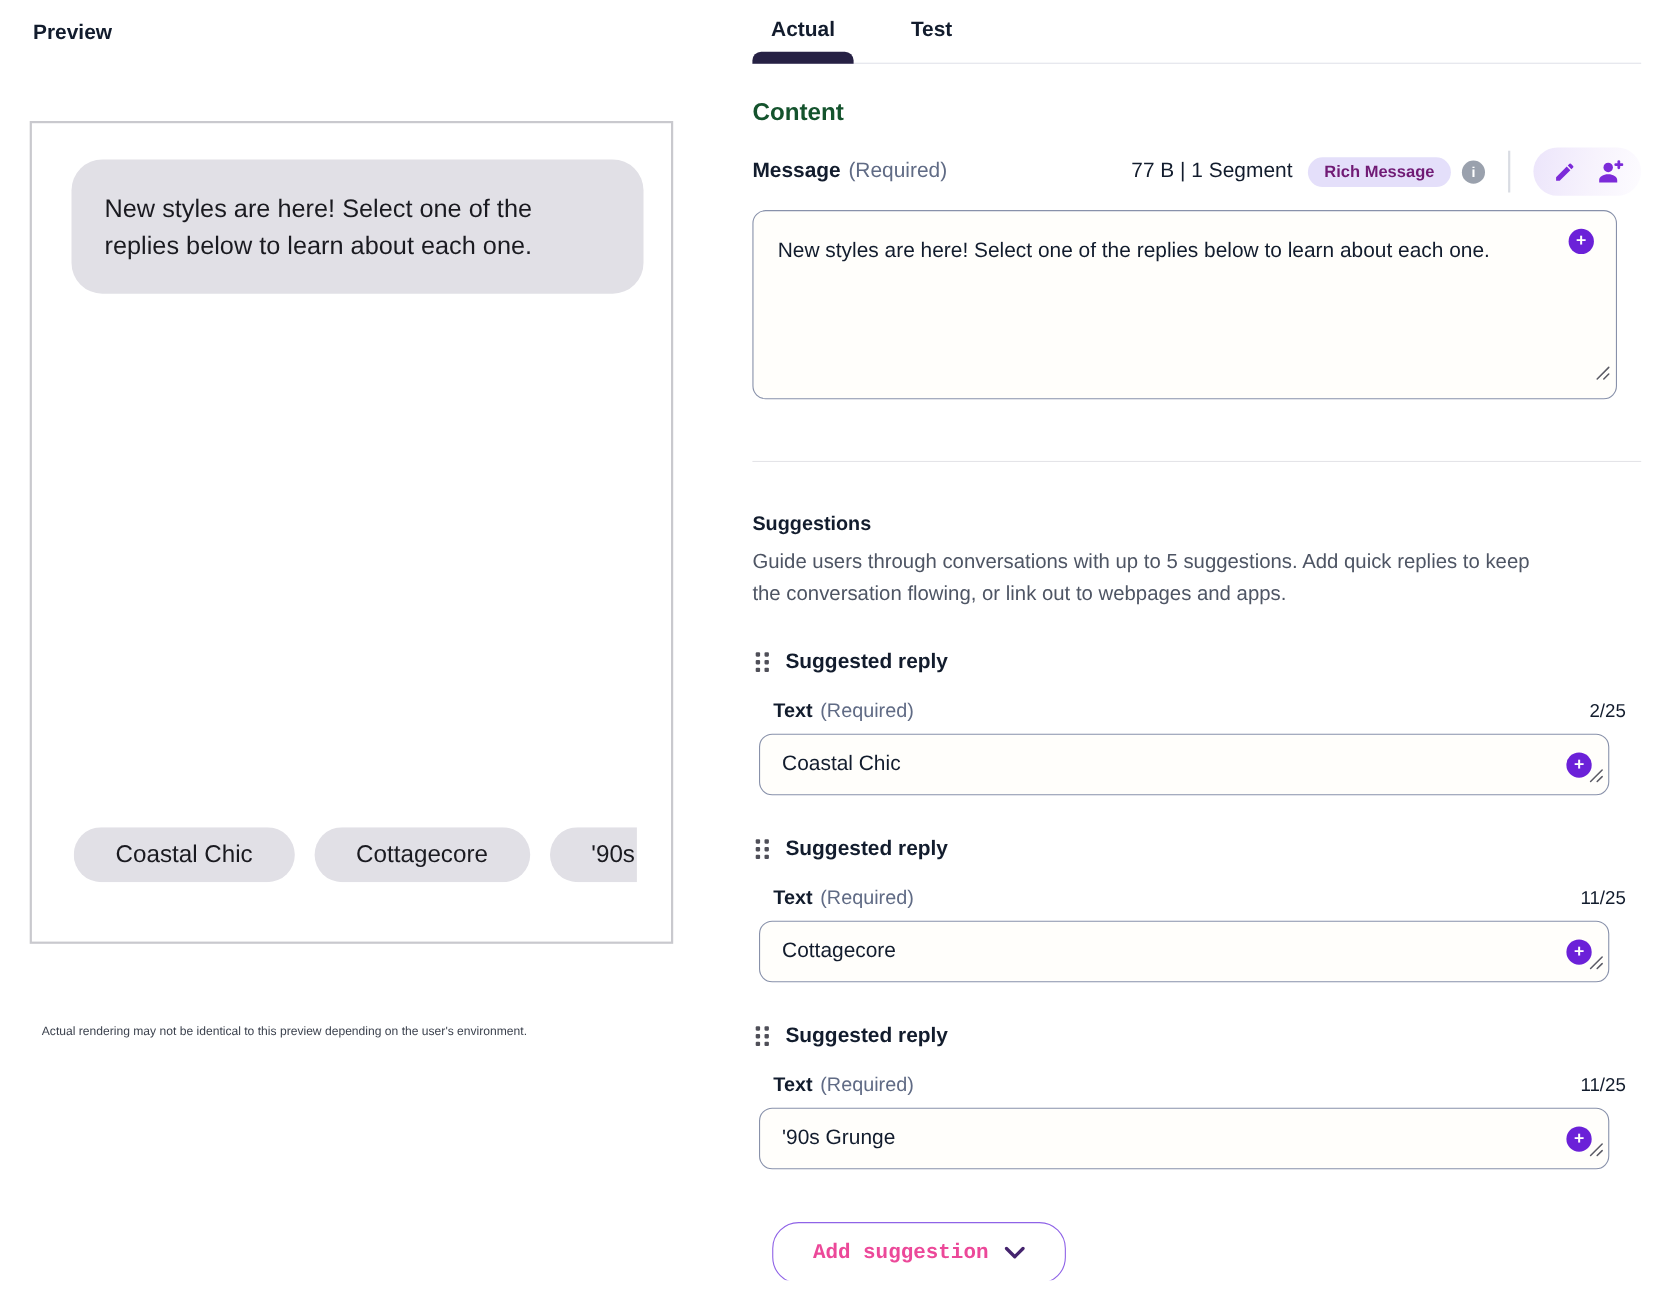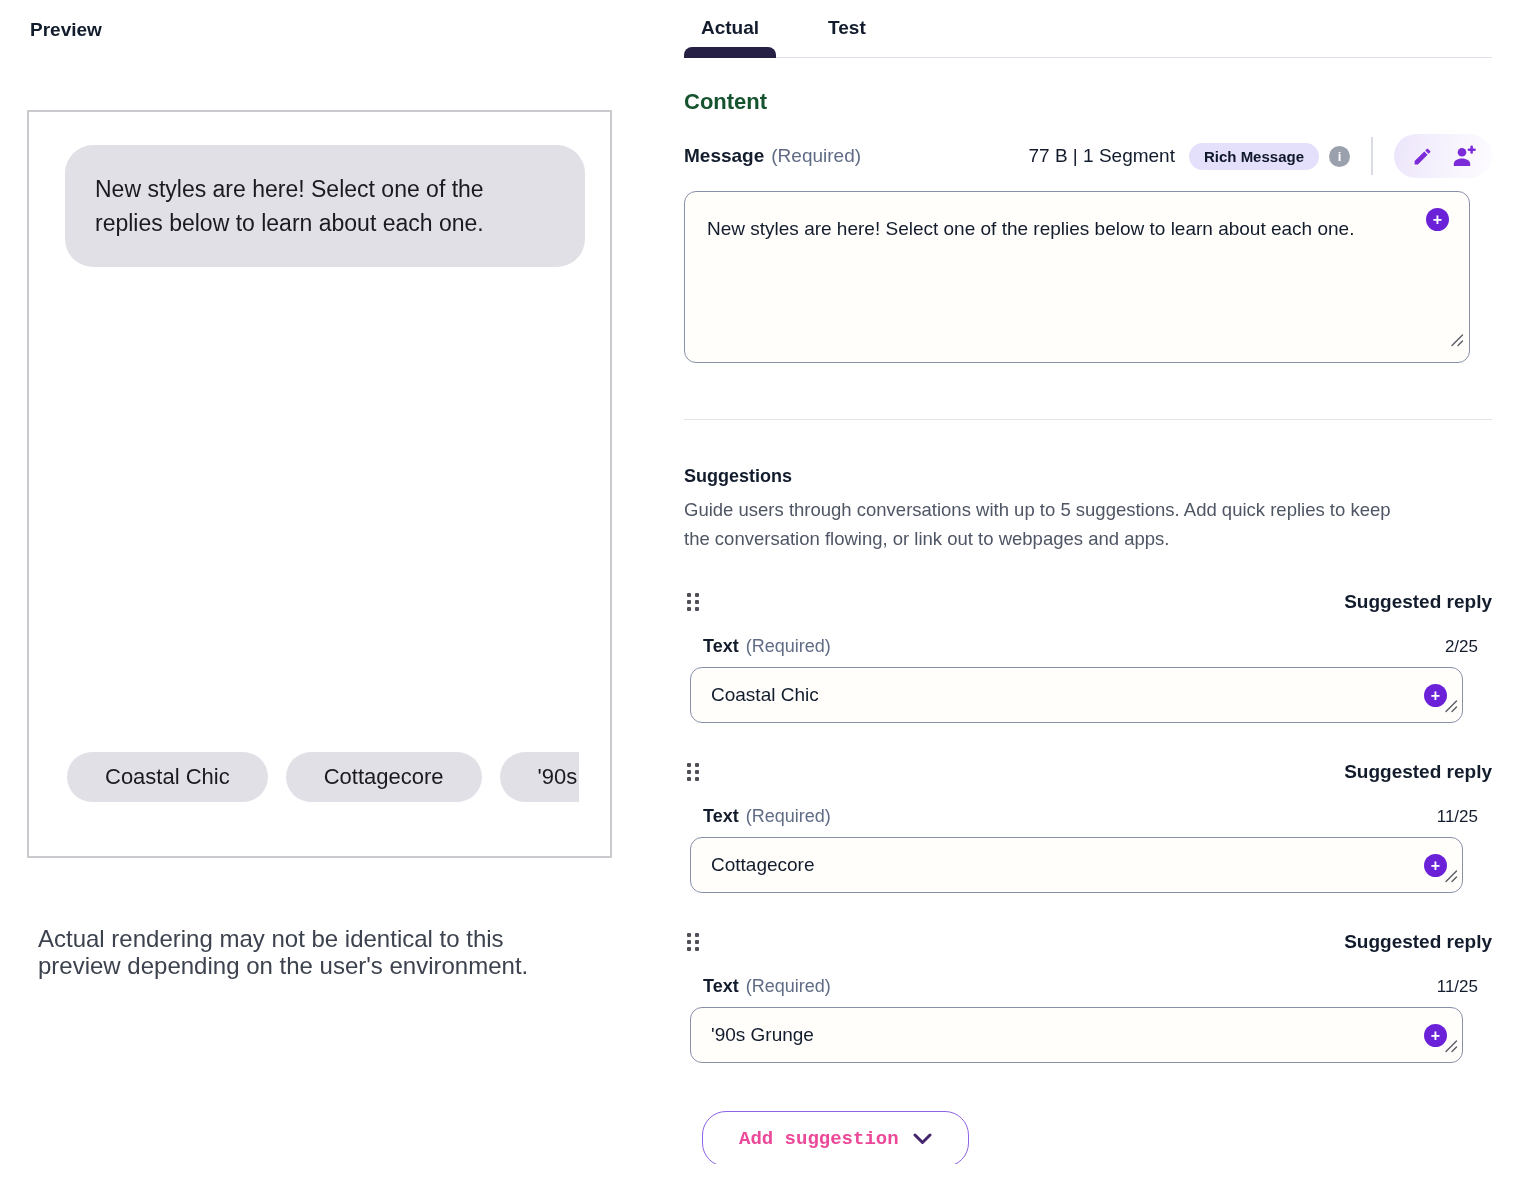--- a/index.html
+++ b/index.html
@@ -12,38 +12,38 @@
   .preview-box { position:absolute; left:27px; top:110px; width:585px; height:748px;
                  border:2px solid #C9C9CE; background:#fff; }
   .bubble { position:absolute; left:36px; top:33px; max-width:520px;
             background:#E1E0E6; border-radius:28px; padding:27px 30px;
             font-size:23px; line-height:34px; color:#1A1A20; }
   .chips-row { position:absolute; left:38px; bottom:54px; width:512px; height:50px;
                display:flex; gap:18px; overflow:hidden; }
   .chip { flex:0 0 auto; height:50px; line-height:50px; padding:0 38px; border-radius:25px;
           background:#E1E0E6; font-size:22px; color:#1A1A20; white-space:nowrap; }
   .disclaimer { position:absolute; left:38px; top:925px; width:552px;
-                font-size:24px; line-height:27px; color:#3C424E; }
+                font-size:11px; line-height:27px; color:#3C424E; }
 
   
   .right { position:absolute; left:684px; top:0; width:808px; }
   .tabs { display:flex; gap:48px; border-bottom:1px solid #E1E3EA; height:58px; }
   .tab { position:relative; padding:17px 17px 0; font-size:19px; font-weight:700; color:#121C2D; cursor:pointer; }
   .tab .underline { position:absolute; left:0; right:0; bottom:-1px; height:11px;
                     background:#262144; border-radius:8px 8px 0 0; }
   .tab.inactive { padding:17px 4px 0; }
 
   .content-heading { margin-top:31px; font-size:22px; font-weight:700; color:#14532d; }
 
   .msg-header { margin-top:19px; display:flex; align-items:center; }
   .field-label { font-size:19px; font-weight:700; color:#121C2D; }
   .required { font-size:19px; color:#606B85; font-weight:400; margin-left:7px; }
   .msg-right { margin-left:auto; display:flex; align-items:center; }
   .msg-meta { font-size:19px; color:#121C2D; }
-  .badge { margin-left:14px; background:#E4DFFA; color:#0f172a; font-size:15px; font-weight:700;
+  .badge { margin-left:14px; background:#E4DFFA; color:#701a75; font-size:15px; font-weight:700;
            padding:5px 15px; border-radius:15px; white-space:nowrap; }
   .info-icon { margin-left:10px; width:21px; height:21px; border-radius:50%; background:#9AA1AD;
                color:#fff; font-size:13px; font-weight:700; display:flex; align-items:center;
                justify-content:center; cursor:pointer; }
   .vsep { width:2px; height:38px; background:#D9DCE3; margin:0 21px; }
   .icon-pill { display:flex; align-items:center; gap:4px; padding:5px 9px; border-radius:22px;
                background:linear-gradient(100deg,#ECE5FB 0%,#F7F3FD 55%,#FDFCFF 100%); }
   .icon-btn { width:38px; height:34px; display:flex; align-items:center; justify-content:center;
               cursor:pointer; background:transparent; border:none; }
 
@@ -54,21 +54,21 @@
               color:#fff; font-size:16px; font-weight:700; display:flex; align-items:center;
               justify-content:center; cursor:pointer; line-height:1; }
   .textarea .plus-btn { top:16px; right:20px; }
   .resize-handle { position:absolute; right:5px; bottom:5px; cursor:nwse-resize; display:block; }
 
   .hr { margin-top:56px; border-top:1px solid #E4E4E8; width:808px; }
 
   .sugg-heading { margin-top:46px; font-size:18px; font-weight:700; color:#121C2D; }
   .sugg-desc { margin-top:8px; max-width:724px; font-size:18.5px; line-height:29px; color:#4E5564; }
 
-  .item-header { margin-top:38px; display:flex; align-items:center; gap:15px; padding-left:3px;justify-content:space-between; }
+  .item-header { margin-top:38px; display:flex; align-items:center; gap:15px; padding-left:3px; }
   .drag-handle { display:grid; grid-template-columns:repeat(2,4px); grid-auto-rows:4px;
                  gap:3px 4px; cursor:grab; }
   .drag-handle i { width:4px; height:4px; background:#4F4F58; border-radius:1px; display:block; }
   .item-label { font-size:19px; font-weight:700; color:#121C2D; }
 
   .field-row { margin-top:23px; margin-left:19px; width:775px; display:flex; align-items:baseline; }
   .count { margin-left:auto; font-size:17px; color:#121C2D; }
 
   .text-input { position:relative; margin-left:6px; margin-top:10px; width:773px; height:56px;
                 border:1px solid #8891AA; border-radius:12px; background:#FFFEFB;

